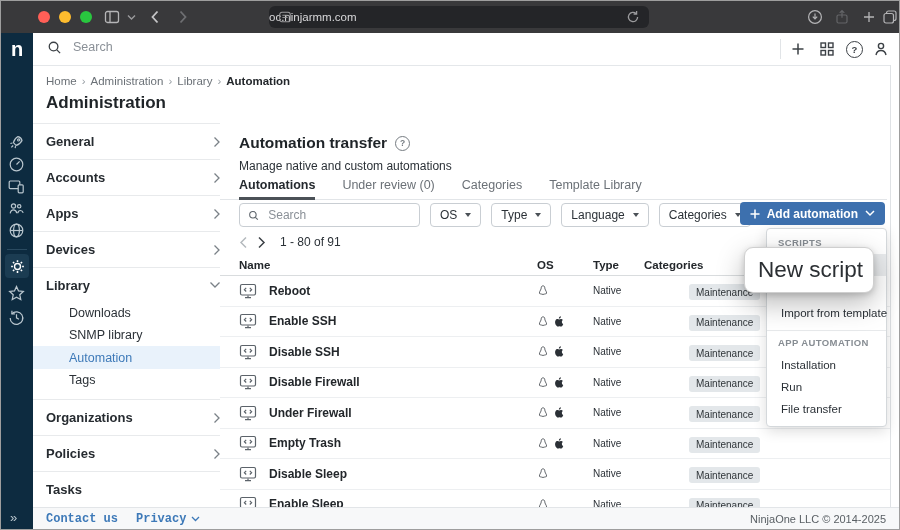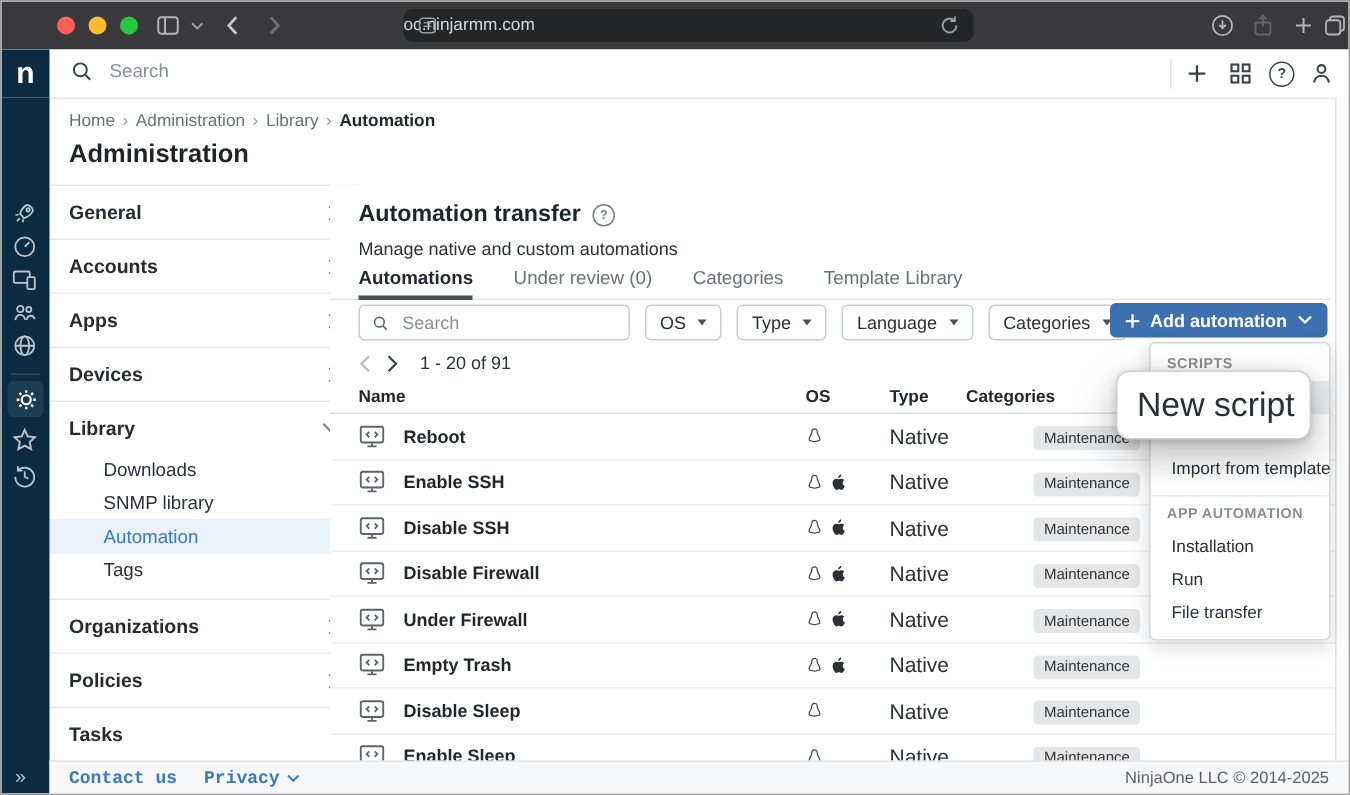--- a/index.html
+++ b/index.html
@@ -31,21 +31,21 @@
   .gearbox{position:absolute;left:4px;top:189px;width:24px;height:24px;background:#1b3c52;border-radius:4px;
     display:flex;align-items:center;justify-content:center;}
   .expand{position:absolute;left:9px;bottom:4px;color:#bac7cf;font-size:13px;}
   
   .crumb{position:absolute;left:45px;top:74px;font-size:11.5px;color:#6b7177;z-index:5;}
   .crumb .sep{margin:0 5px;color:#9aa0a6;}
   .crumb .cur{color:#23272b;font-weight:700;}
   .ptitle{position:absolute;left:45px;top:92px;font-size:17px;font-weight:700;color:#1f2428;z-index:5;}
   
   .navp{position:absolute;left:32px;top:122px;width:207px;height:386px;background:#fff;
-    border-top:1px solid #e8eaec;border-right:1px solid #ec4899;box-sizing:border-box;z-index:5;}
+    border-top:1px solid #e8eaec;border-right:6px solid #ec4899;box-sizing:border-box;z-index:5;}
   .nrow{height:35px;display:flex;align-items:center;justify-content:space-between;
     padding:0 13px;border-bottom:1px solid #e8eaec;cursor:pointer;}
   .nrow.nob{border-bottom:none;height:34px;}
   .nlab{font-size:13px;font-weight:600;color:#262b30;}
   .nsub{padding-bottom:8px;border-bottom:1px solid #e8eaec;}
   .srow{height:22px;display:flex;align-items:center;padding-left:36px;font-size:12.5px;color:#2b3137;cursor:pointer;}
   .srow.sel{background:#e9f2fb;color:#3d79b8;height:23px;}
   
   .content{position:absolute;left:219px;top:122px;width:673px;height:386px;background:#fff;z-index:5;}
   .ctitle{position:absolute;left:19px;top:11px;display:flex;align-items:center;gap:8px;
@@ -72,21 +72,21 @@
   .pager{position:absolute;left:19px;top:112px;display:flex;align-items:center;gap:9px;font-size:12px;color:#2b3137;}
   .pager .ptxt{margin-left:5px;}
   .thead{position:absolute;left:0;top:132px;width:667px;height:21px;box-sizing:border-box;padding-left:19px;
     border-bottom:1px solid #d9dcde;display:flex;align-items:center;font-size:11.5px;font-weight:700;color:#23272b;}
   .c-name{width:298px;} .c-os{width:56px;} .c-type{width:51px;} .c-cat{flex:1;}
   .tbody{position:absolute;left:0;top:153px;right:0;bottom:0;overflow:hidden;}
   .trow{height:30.5px;box-sizing:border-box;border-bottom:1px solid #edeff1;display:flex;align-items:center;padding-left:19px;}
   .cel-ic{width:30px;color:#565d64;display:flex;align-items:center;}
   .cel-name{width:268px;font-size:12px;color:#23272b;font-weight:bold;}
   .cel-os{width:56px;display:flex;align-items:center;gap:4px;}
-  .cel-type{width:51px;font-size:14px;color:#2b3137;}
+  .cel-type{width:51px;font-size:10px;color:#2b3137;}
   .badge{display:inline-block;font-size:10px;font-weight:500;color:#2f3539;background:#e3e7ea;
     padding:2.5px 7px;border-radius:3px;margin-left:45px;}
   
   .menu{position:absolute;left:765px;top:227px;width:121px;box-sizing:border-box;background:#fff;
     border:1px solid #d4d8db;border-radius:4px;box-shadow:0 4px 14px rgba(0,0,0,.14);padding:8px 0 6px;z-index:50;}
   .m-h{font-size:9.5px;font-weight:600;letter-spacing:.4px;color:#878d93;padding:0 11px 6px;}
   .m-i{font-size:11.5px;color:#2b3137;padding:5px 14px;white-space:nowrap;cursor:pointer;}
   .m-i.hov{background:#e9ebed;}
   .m-i.gap{margin-top:26px;}
   .m-div{height:1px;background:#e7e9eb;margin:6px 0;}
@@ -349,21 +349,21 @@
         </svg>
     </button>
 
     <div class="pager">
       <svg width="9" height="13" viewBox="0 0 9 13">
           <path d="M7 1.5L2 6.5l5 5" fill="none" stroke="#b4b9be" stroke-width="1.5"></path>
         </svg>
       <svg width="9" height="13" viewBox="0 0 9 13">
           <path d="M2 1.5l5 5-5 5" fill="none" stroke="#3c4146" stroke-width="1.5"></path>
         </svg>
-      <span class="ptxt">1 - 20 of 91</span>
+      <span class="ptxt">1 - 80 of 91</span>
     </div>
 
     <div class="thead">
       <div class="c-name">Name</div>
       <div class="c-os">OS</div>
       <div class="c-type">Type</div>
       <div class="c-cat">Categories</div>
     </div>
 
     <div class="tbody">

